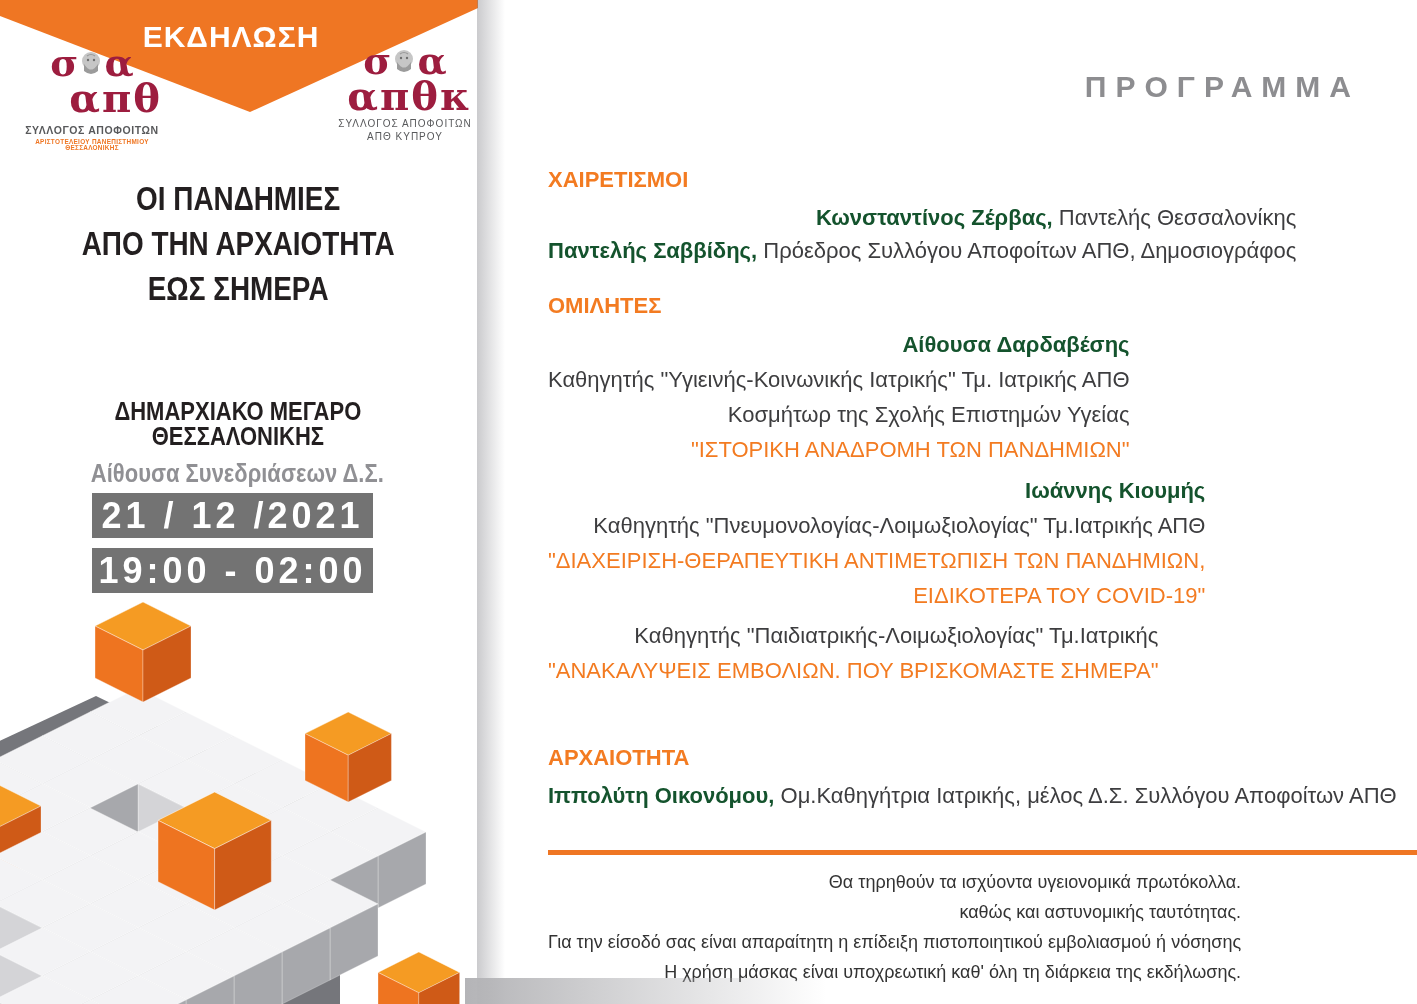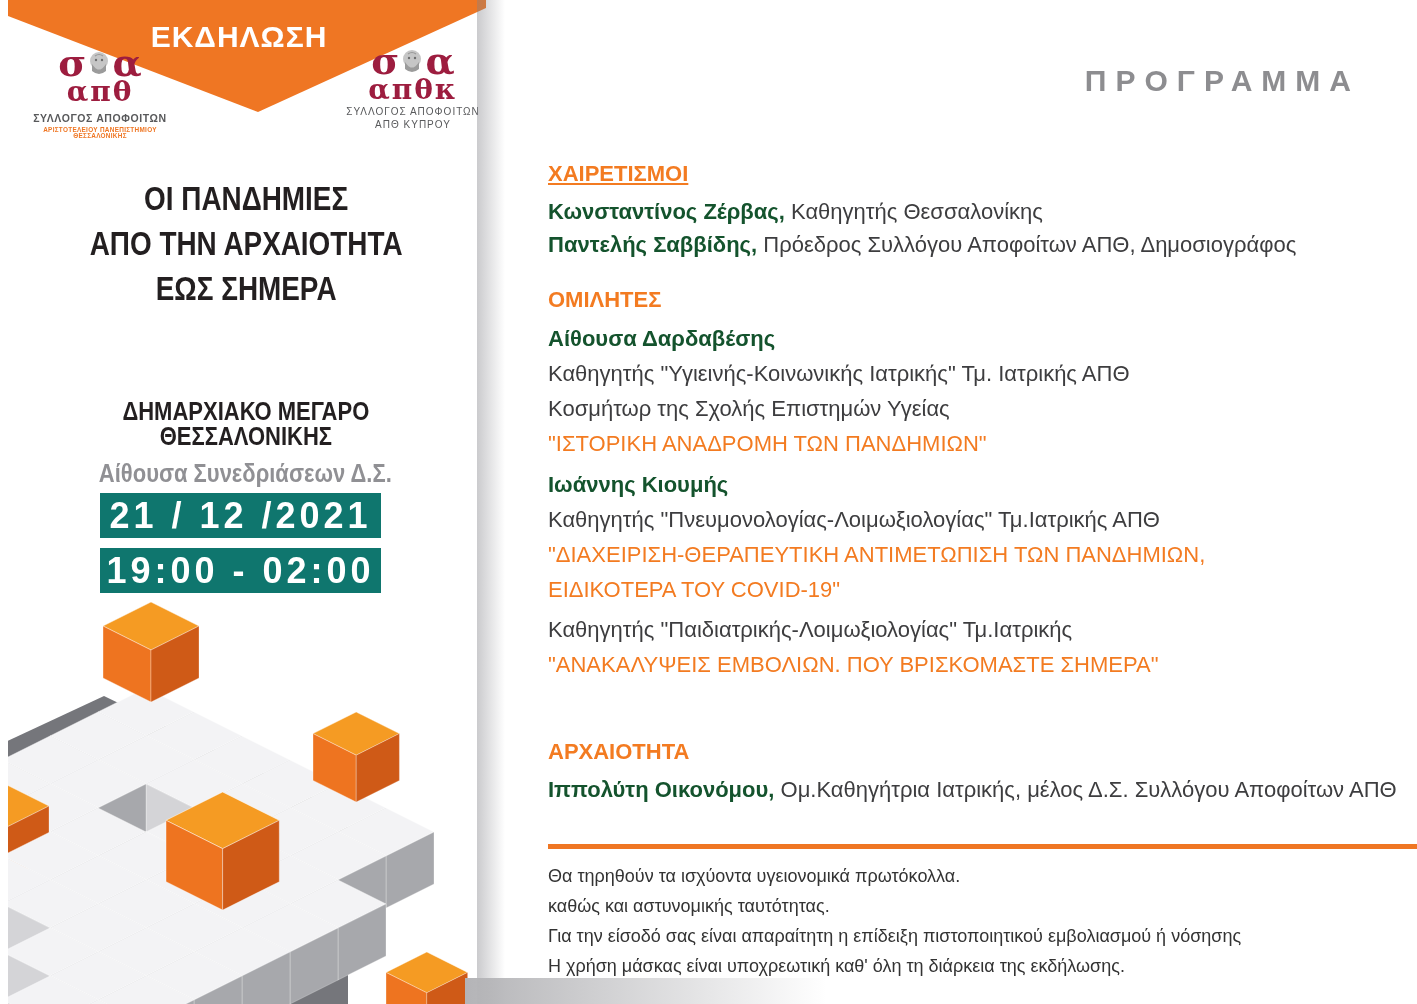--- a/index.html
+++ b/index.html
@@ -1,63 +1,63 @@
 <!DOCTYPE html>
 <html><head>
 <meta charset="utf-8">
 <style>
   html,body{margin:0;padding:0;background:#fff;}
   .page{position:relative;width:1417px;height:1004px;background:#fff;overflow:hidden;
         font-family:"Liberation Sans",sans-serif;color:#231f20;}
 
   
-  .left-panel{position:absolute;left:8px;top:0;width:478px;height:704px;background:#fff;z-index:1;}
+  .left-panel{position:absolute;left:0;top:0;width:478px;height:704px;background:#fff;z-index:1;}
   .panel-shadow{position:absolute;left:477px;top:0;width:28px;height:1004px;z-index:2;
         background:linear-gradient(to right,rgba(130,130,136,.42),rgba(255,255,255,0));}
   .banner-svg{position:absolute;left:0;top:0;}
   .banner-label{position:absolute;left:-8px;top:20px;width:478px;text-align:center;
         font-size:30px;font-weight:bold;color:#fff;letter-spacing:1px;z-index:2;}
 
   .logo{position:absolute;text-align:center;line-height:1;}
   .logo-auth{left:22px;top:44px;width:140px;}
   .logo-cyp{left:338px;top:42px;width:134px;}
   .lg-row{font-family:"DejaVu Serif",serif;font-weight:bold;color:#9d1d3f;}
   .lg-top{font-size:38px;display:flex;align-items:center;justify-content:center;gap:1px;}
-  .lg-bottom{font-size:28px;letter-spacing:2px;margin-top:-4px;}
+  .lg-bottom{font-size:40px;letter-spacing:2px;margin-top:-4px;text-align:right;}
   .lg-name{font-size:10.5px;font-weight:bold;color:#58595b;letter-spacing:.6px;margin-top:7px;}
   .lg-sub-or{font-size:6.4px;font-weight:bold;color:#ef7623;letter-spacing:.3px;margin-top:3px;}
   .lg-sub-gr{font-size:10px;font-weight:500;color:#58595b;letter-spacing:1px;margin-top:3px;}
 
   .event-title{position:absolute;left:0;top:176px;width:478px;text-align:center;
         font-size:34px;font-weight:bold;line-height:45px;color:#231f20;
         transform:scale(.82,1);transform-origin:49% 50%;white-space:nowrap;}
   .venue{position:absolute;left:0;top:399px;width:478px;text-align:center;
         font-size:25px;font-weight:bold;line-height:25px;color:#231f20;
         transform:scaleX(.88);transform-origin:48% 50%;white-space:nowrap;}
   .room{position:absolute;left:0;top:459px;width:478px;text-align:center;
         font-size:25px;font-weight:bold;color:#909094;
         transform:scaleX(.88);transform-origin:47% 50%;white-space:nowrap;}
-  .badge{position:absolute;left:92px;width:281px;height:45px;background:#0f766e;
+  .badge{position:absolute;left:92px;width:281px;height:45px;background:#737373;
         color:#fff;font-weight:bold;font-size:36px;line-height:45px;text-align:center;
         letter-spacing:4px;white-space:nowrap;}
   .badge-date{top:493px;}
   .badge-time{top:548px;}
   .cubes{position:absolute;left:0;top:600px;}
 
   
-  .right{position:absolute;left:548px;top:0;right:0;height:976px;}
+  .right{position:absolute;left:548px;top:6px;right:0;height:976px;text-align:right;}
   .program-title{position:absolute;top:64px;right:57px;font-size:30px;font-weight:bold;
         letter-spacing:9px;color:#8d8d90;white-space:nowrap;}
   .sec-h{position:absolute;left:0;font-size:22px;font-weight:bold;color:#f37b21;white-space:nowrap;}
   .pblock{position:absolute;left:0;font-size:22px;color:#3d3d3f;white-space:nowrap;}
   .lh33{line-height:33px;}
   .lh35{line-height:35px;}
   .b{font-weight:bold;color:#14532d;}
   .talk{color:#f37b21;}
-  .h-greet{top:161px;text-decoration:underline;}  .blk-greet{top:195px;}
+  .h-greet{top:161px;}  .blk-greet{top:195px;}
   .h-speak{top:287px;}
   .blk-sp1{top:321px;}  .blk-sp2{top:467px;}  .blk-sp3{top:612px;}
   .h-mod{top:739px;}    .blk-mod{top:773px;}
   .rule{position:absolute;left:0;right:0;top:844px;height:5px;background:#ef7623;}
   .notes{position:absolute;left:0;top:861px;font-size:18px;line-height:30px;color:#333;white-space:nowrap;}
 
   .bottom-strip{position:absolute;left:465px;right:0;bottom:0;height:26px;z-index:3;
         background:linear-gradient(to right,#b4b4b7,rgba(255,255,255,0) 38%);}
 </style>
 </head>
@@ -185,21 +185,21 @@
 
   <div class="panel-shadow"></div>
 
   <div class="right">
 
     <div class="program-title">ΠΡΟΓΡΑΜΜΑ</div>
 
     <div class="sec-h h-greet">ΧΑΙΡΕΤΙΣΜΟΙ</div>
     <div class="pblock lh33 blk-greet">
       <div>
-        <span class="b">Κωνσταντίνος Ζέρβας,</span><span> Καθηγητής Θεσσαλονίκης</span>
+        <span class="b">Κωνσταντίνος Ζέρβας,</span><span> Παντελής Θεσσαλονίκης</span>
       </div>
       <div>
         <span class="b">Παντελής Σαββίδης,</span><span> Πρόεδρος Συλλόγου Αποφοίτων ΑΠΘ, Δημοσιογράφος</span>
       </div>
     </div>
 
     <div class="sec-h h-speak">ΟΜΙΛΗΤΕΣ</div>
 
     <div class="pblock lh35 blk-sp1">
       <div class="b">Αίθουσα Δαρδαβέσης</div>

